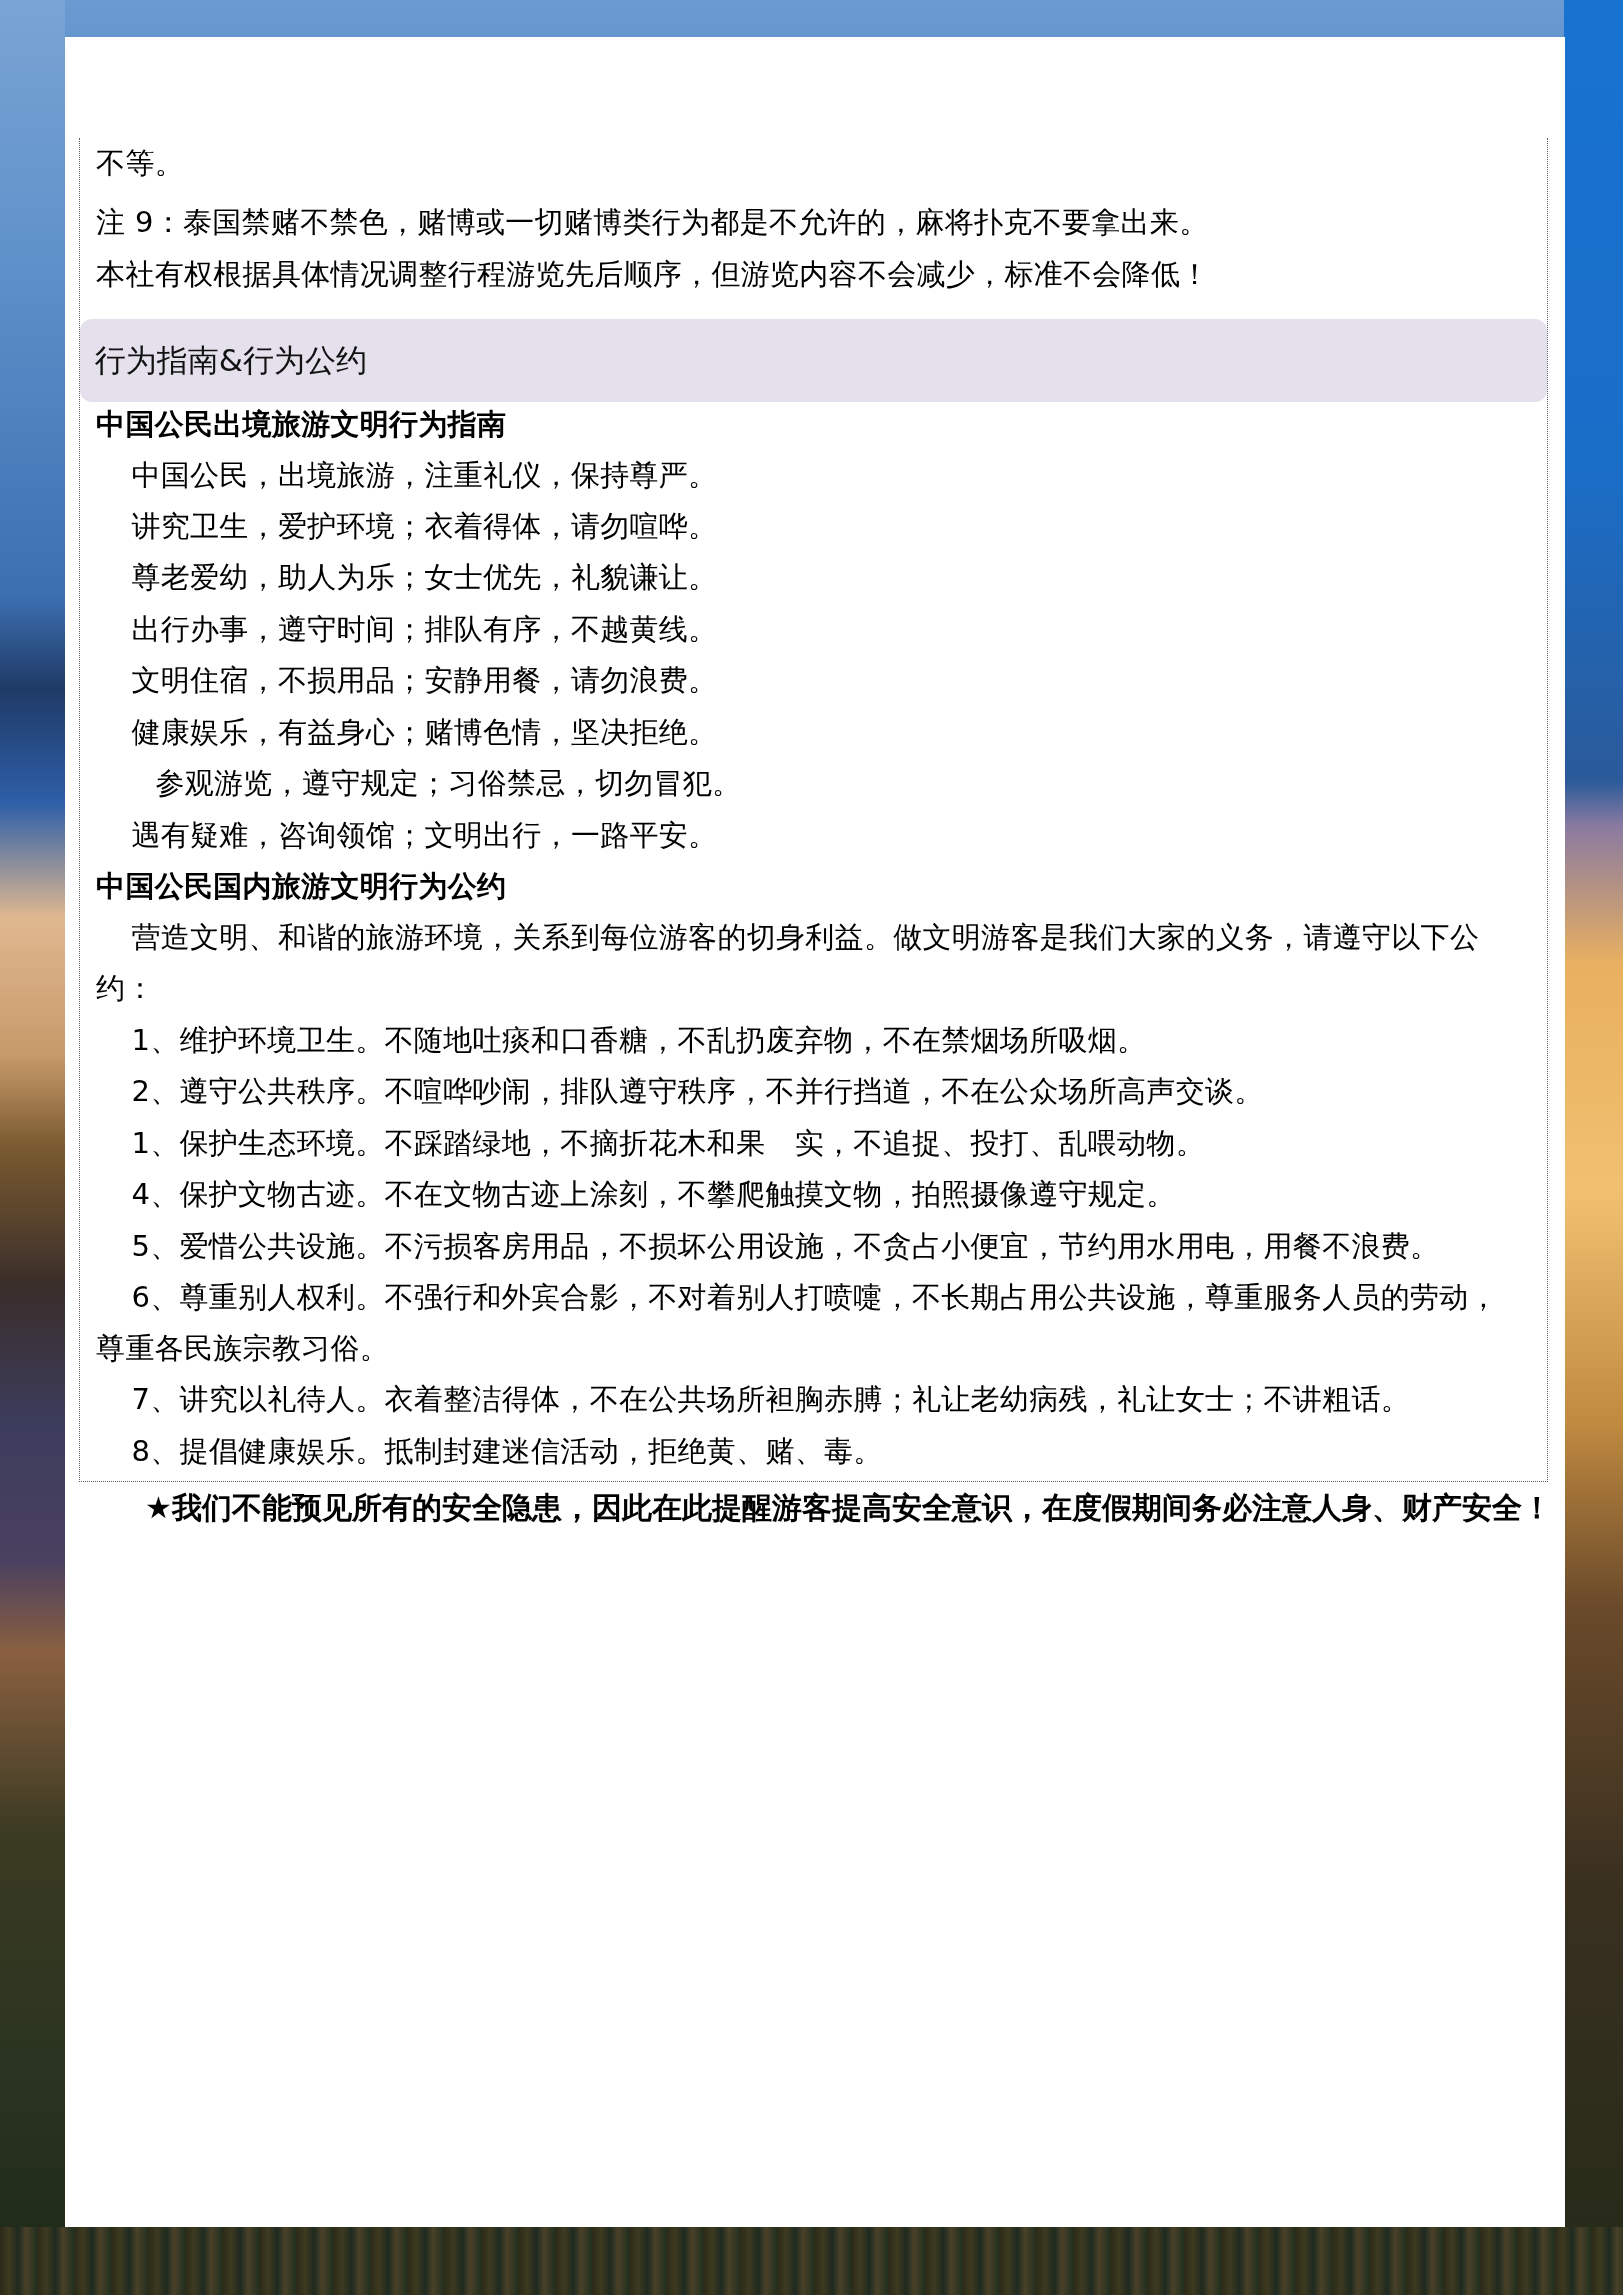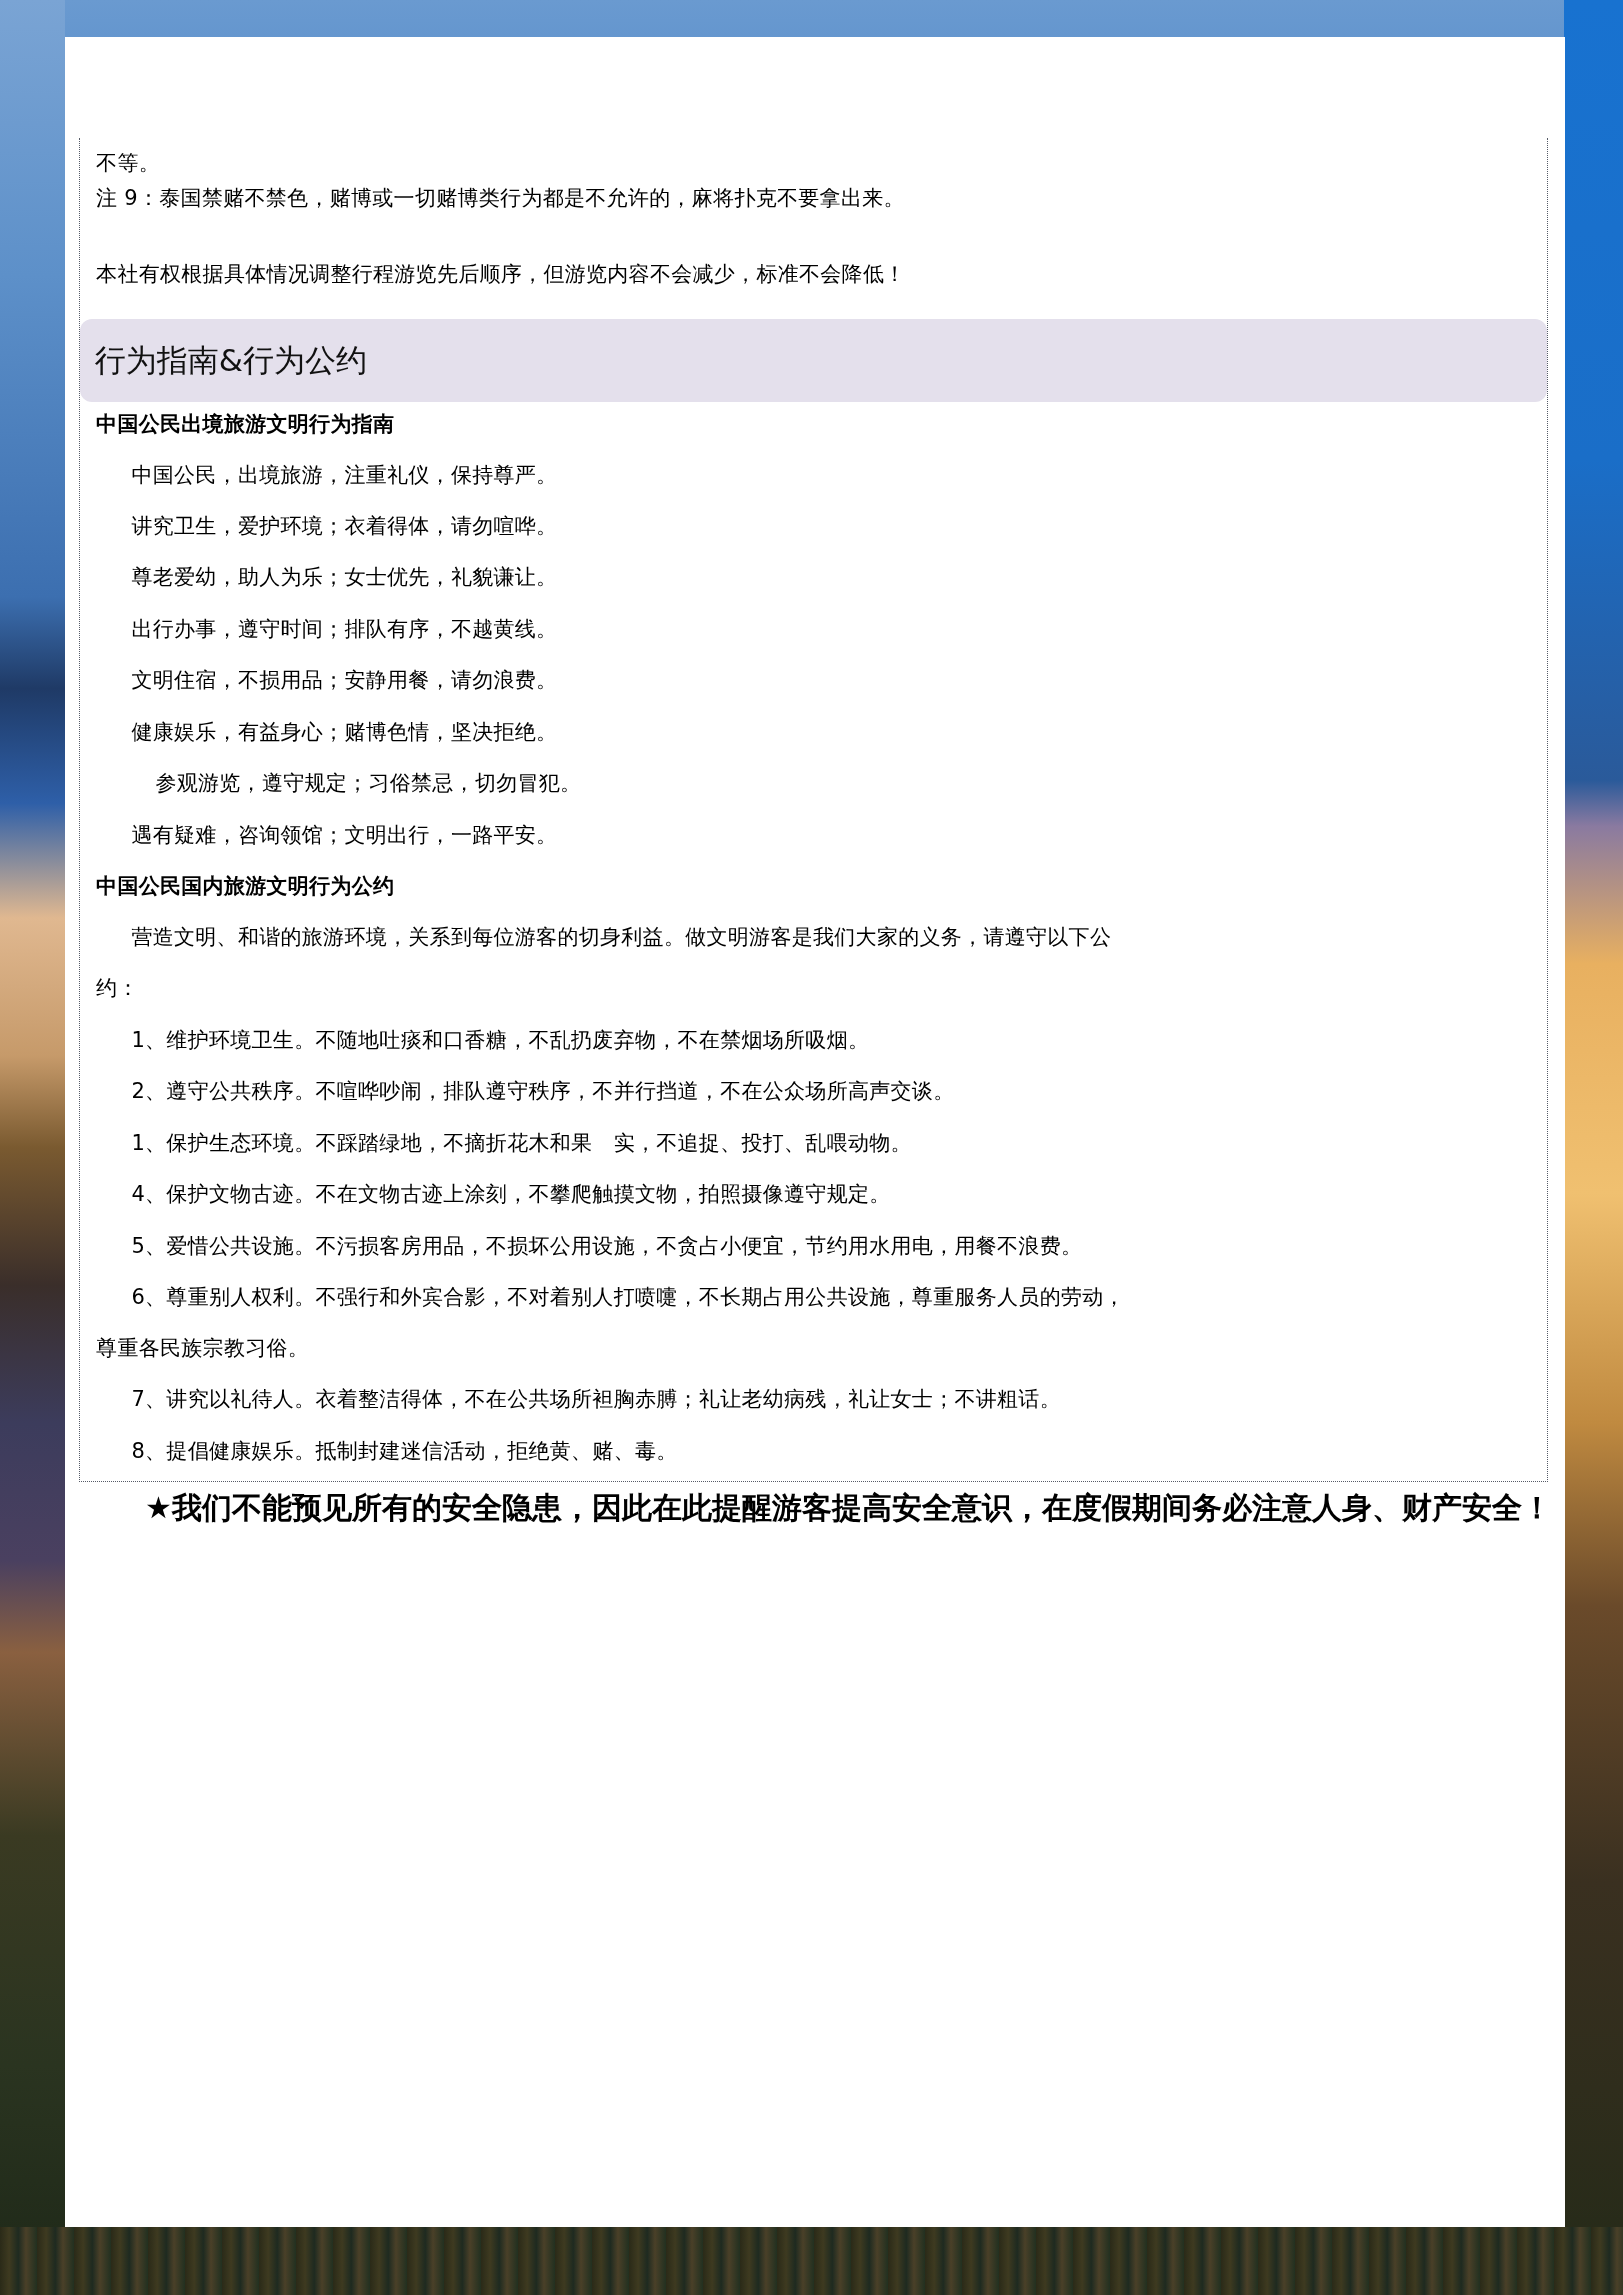--- a/index.html
+++ b/index.html
@@ -37,21 +37,21 @@
   }
   .content-box {
     position:absolute; left:14.4px; top:101px; width:1469px; height:1344px;
     border-left:1.3px dotted #555a66;
     border-right:1.3px dotted #555a66;
     border-bottom:1.3px dotted #555a66;
     box-sizing:border-box;
   }
   .line {
     position:absolute; left:15.7px; white-space:nowrap;
-    font-size:21px; line-height:51px; color:#000;
+    font-size:29px; line-height:51px; color:#000;
     letter-spacing:0.3px;
   }
   .line.indent { left:51px; }
   .line.bold { font-weight:bold; }
   .section-band {
     position:absolute; left:0; top:181px; width:1467px; height:83px;
     background:#e4e0ec;
     border-radius:12px;
   }
   .section-band .title {
@@ -67,21 +67,21 @@
 <body>
 
 <div class="bg-left"></div>
 <div class="bg-right"></div>
 <div class="bg-bottom"></div>
 
 <div class="page">
   <div class="content-box">
 
     <div class="line" style="top:0px;">不等。</div>
-    <div class="line" style="top:35px;">注 9：泰国禁赌不禁色，赌博或一切赌博类行为都是不允许的，麻将扑克不要拿出来。</div>
+    <div class="line" style="top:59px;">注 9：泰国禁赌不禁色，赌博或一切赌博类行为都是不允许的，麻将扑克不要拿出来。</div>
     <div class="line" style="top:103px;margin-top:8px;">本社有权根据具体情况调整行程游览先后顺序，但游览内容不会减少，标准不会降低！</div>
 
     <div class="section-band">
       <div class="title">行为指南&amp;行为公约</div>
     </div>
 
     <div class="line bold" style="top:261px;">中国公民出境旅游文明行为指南</div>
     <div class="line indent" style="top:312px;">中国公民，出境旅游，注重礼仪，保持尊严。</div>
     <div class="line indent" style="top:363px;">讲究卫生，爱护环境；衣着得体，请勿喧哗。</div>
     <div class="line indent" style="top:466px;">出行办事，遵守时间；排队有序，不越黄线。</div>

